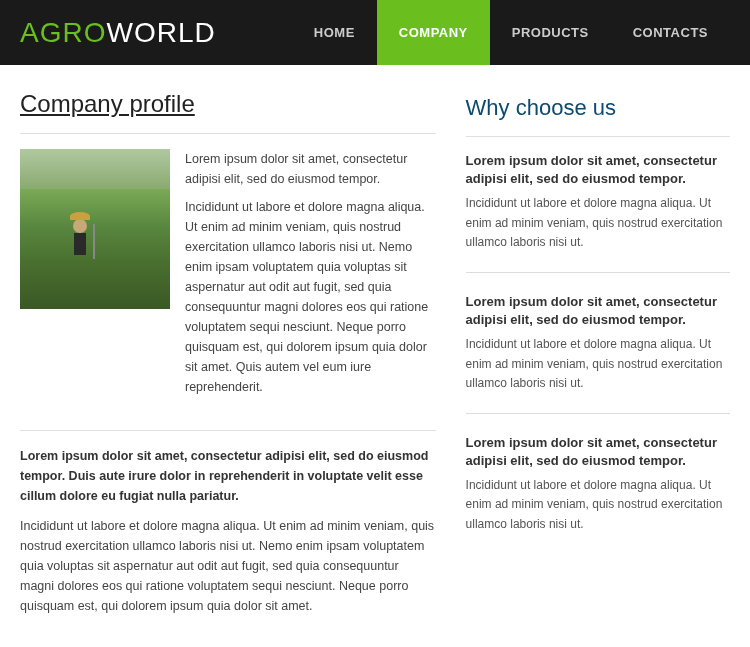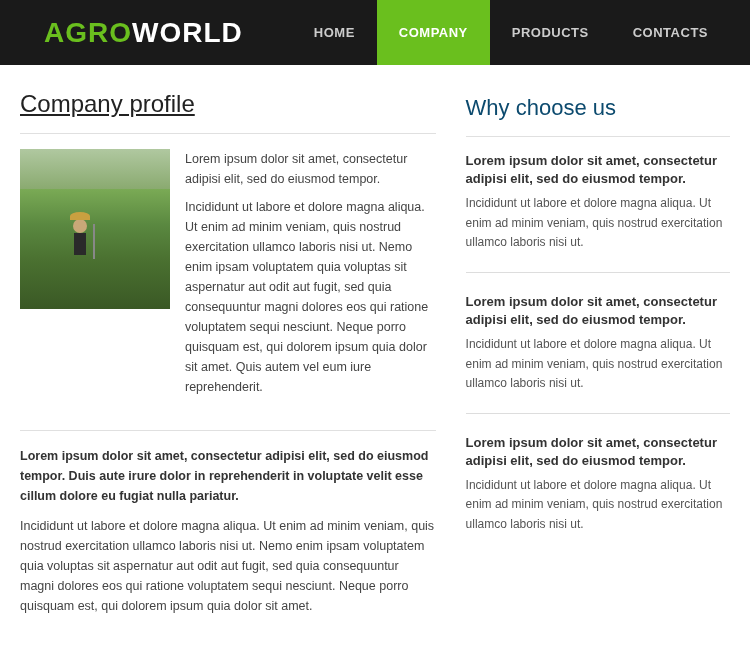--- a/index.html
+++ b/index.html
@@ -10,23 +10,22 @@
       background: #1a1a1a;
       display: flex;
       align-items: center;
       height: 65px;
       padding: 0 20px;
     }
     .logo {
       display: flex;
       align-items: flex-end;
       font-size: 28px;
-      font-weight: 700;
+      font-weight: 400;
       letter-spacing: 1px;
-      margin-left: 24px;
     }
     .logo-agro { color: #6abf1e; }
     .logo-world { color: #fff; }
     .nav {
       margin-left: auto;
       display: flex;
       height: 65px;
     }
     .nav-item {
       display: flex;

